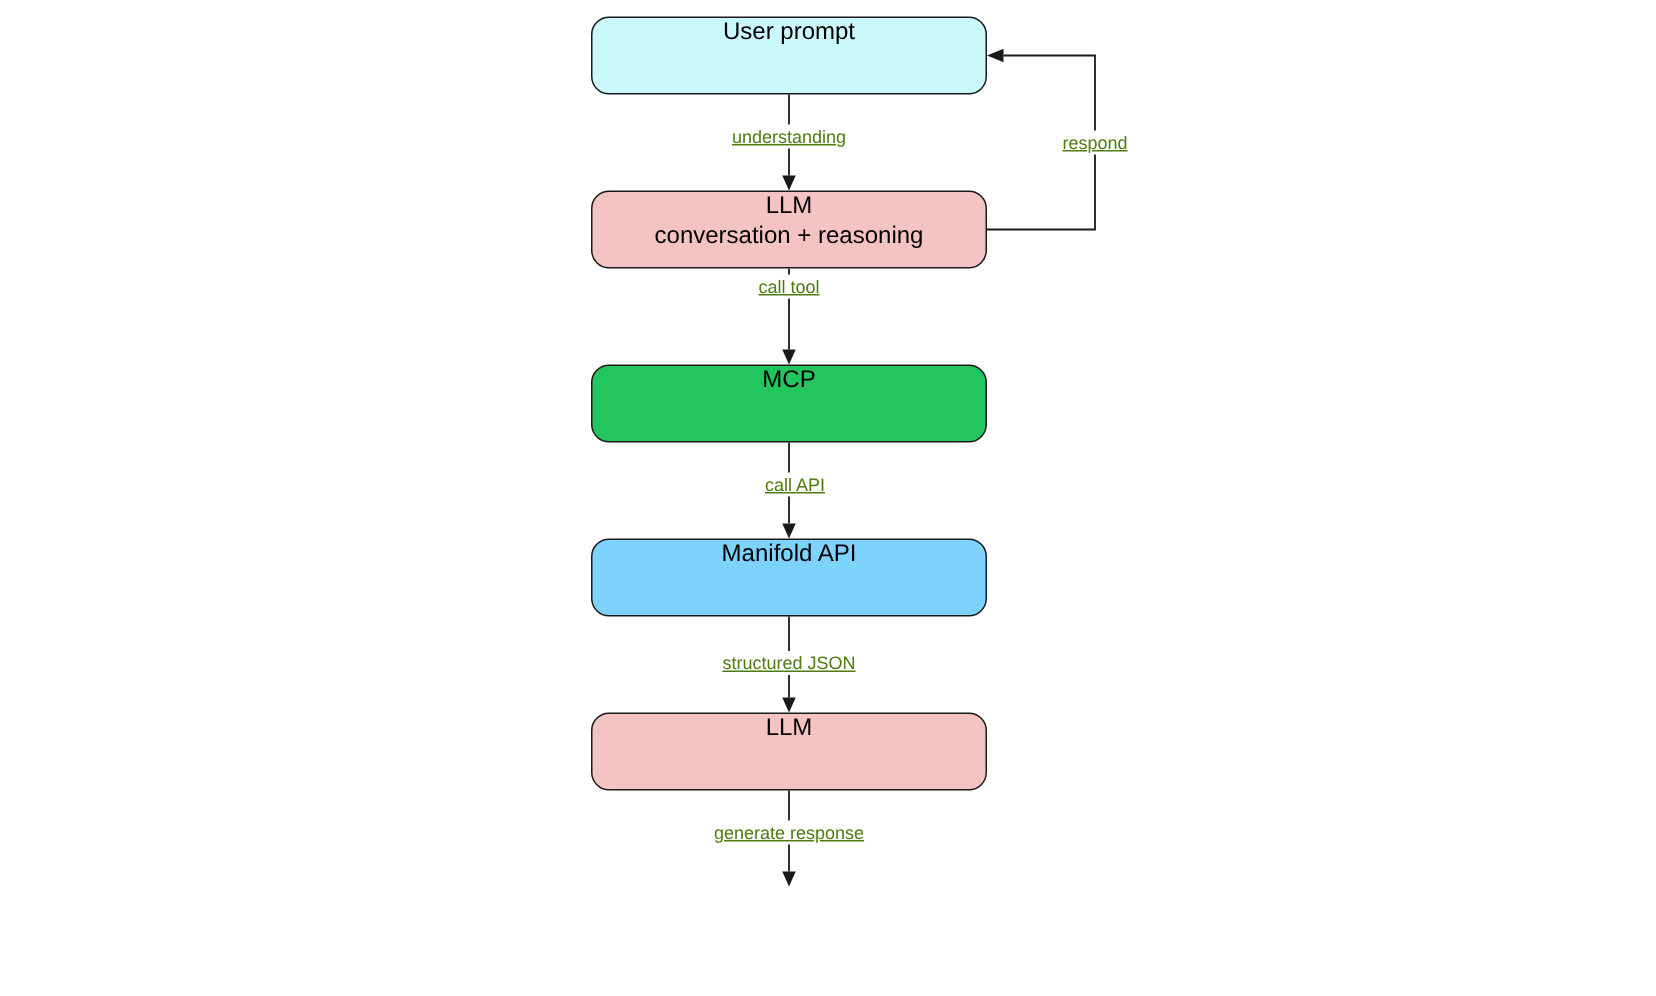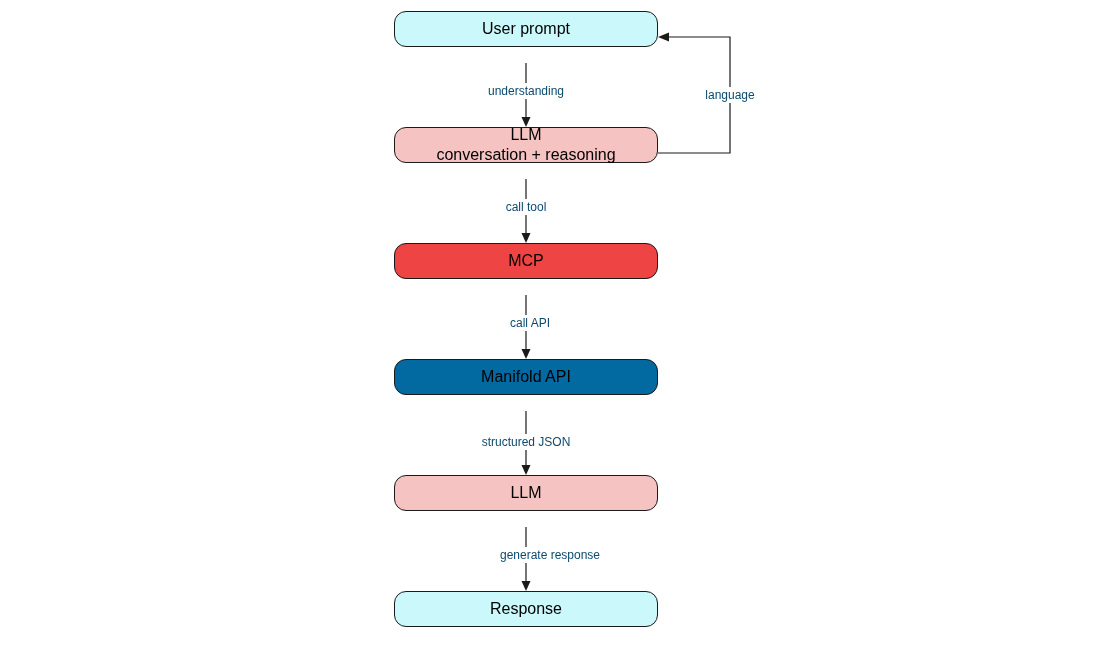--- a/index.html
+++ b/index.html
@@ -24,54 +24,55 @@
     fill: none;
   }
   .edges-svg polygon {
     fill: currentColor;
     stroke: none;
   }
   .node {
     position: absolute;
     left: 394px;
     width: 264px;
-    height: 36px;
+    height: 52px;
     box-sizing: border-box;
     border: 1.3px solid #1a1a1a;
     border-radius: 12px;
     display: flex;
     flex-direction: column;
     align-items: center;
-    justify-content: center;
+    justify-content: flex-start;
     font-size: 16px;
     line-height: 20px;
     color: #000000;
     text-align: center;
   }
   .pos-0 { top: 11px; }
   .pos-1 { top: 127px; }
   .pos-2 { top: 243px; }
   .pos-3 { top: 359px; }
   .pos-4 { top: 475px; }
   .pos-5 { top: 591px; }
   .edge-label {
     position: absolute;
     transform: translate(-50%, -50%);
     background: #ffffff;
     padding: 1px 4px;
     font-size: 12px;
     line-height: 14px;
-    color: #0c4a6e;
+    color: #4d7c0f;
     white-space: nowrap;
+    text-decoration: underline;
   }
   .el-0 { left: 526px; top: 91px; }
-  .el-1 { left: 526px; top: 207px; }
+  .el-1 { left: 526px; top: 191px; }
   .el-2 { left: 530px; top: 323px; }
   .el-3 { left: 526px; top: 442px; }
-  .el-4 { left: 526px; top: 555px; margin-left: 24px; }
+  .el-4 { left: 526px; top: 555px; }
   .el-5 { left: 730px; top: 95px; }
 </style>
 </head>
 <body>
 
 <div class="canvas">
 
   <svg class="edges-svg" viewBox="0 0 1104 664" xmlns="http://www.w3.org/2000/svg" style="color: rgb(26, 26, 26);">
     <g>
       <line x1="526" y1="63" x2="526" y2="117"></line>
@@ -101,36 +102,33 @@
 
   <div class="node pos-0" style="background-color: rgb(203, 248, 251);">
     <span>User prompt</span>
   </div>
 
   <div class="node pos-1" style="background-color: rgb(245, 196, 194);">
     <span>LLM</span>
     <span>conversation + reasoning</span>
   </div>
 
-  <div class="node pos-2" style="background-color: #ef4444;">
+  <div class="node pos-2" style="background-color: #22c55e;">
     <span>MCP</span>
   </div>
 
-  <div class="node pos-3" style="background-color: #0369a1;">
+  <div class="node pos-3" style="background-color: #7dd3fc;">
     <span>Manifold API</span>
   </div>
 
   <div class="node pos-4" style="background-color: rgb(245, 196, 194);">
     <span>LLM</span>
   </div>
 
-  <div class="node pos-5" style="background-color: rgb(203, 248, 251);">
-    <span>Response</span>
-  </div>
 
   <span class="edge-label el-0">understanding</span>
   <span class="edge-label el-1">call tool</span>
   <span class="edge-label el-2">call API</span>
   <span class="edge-label el-3">structured JSON</span>
   <span class="edge-label el-4">generate response</span>
-  <span class="edge-label el-5">language</span>
+  <span class="edge-label el-5">respond</span>
 
 </div>
 
 </body></html>

